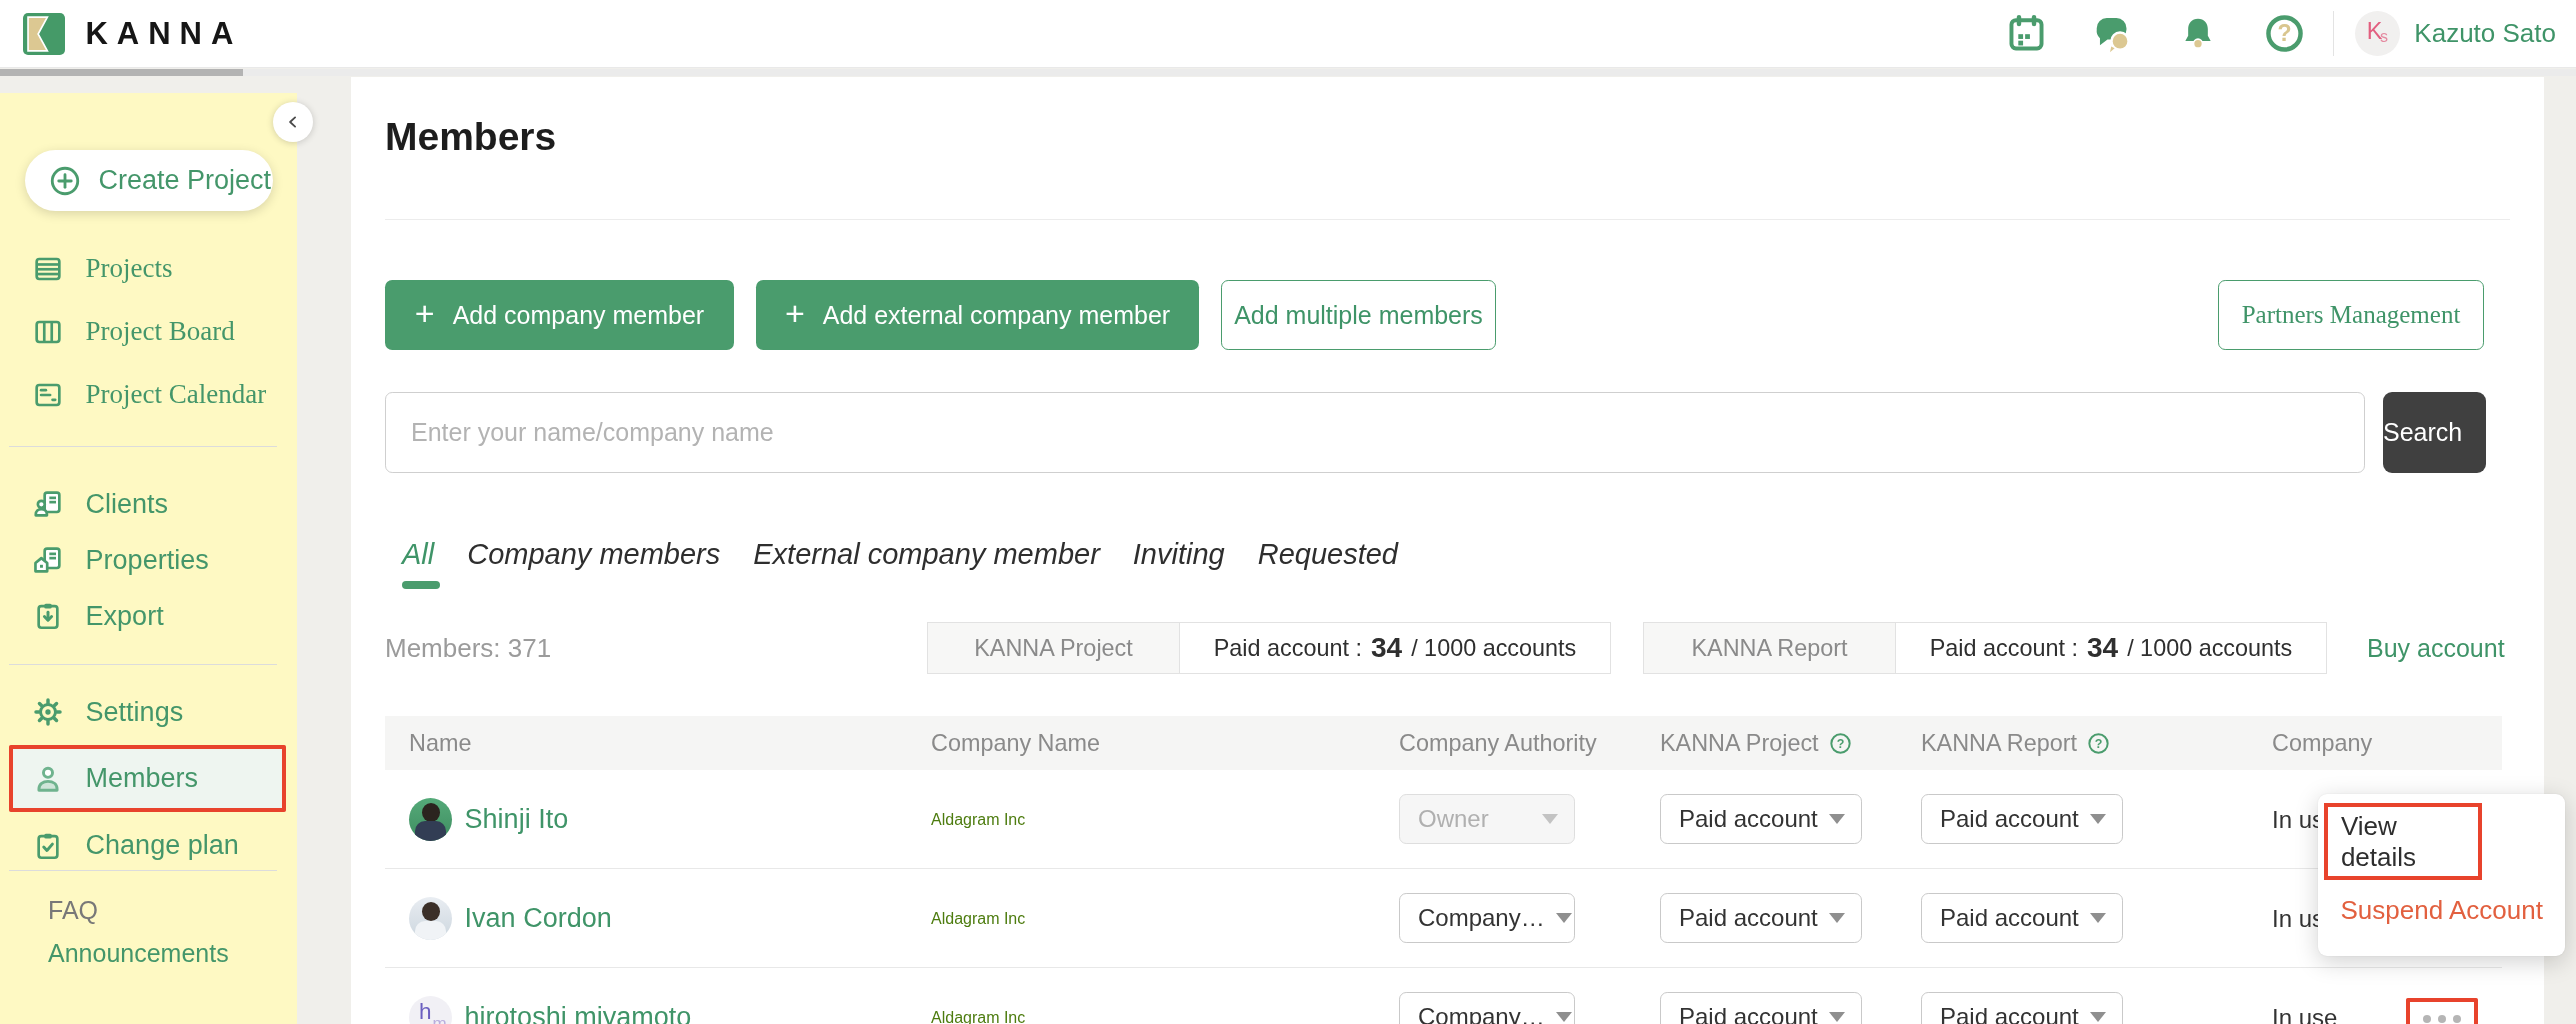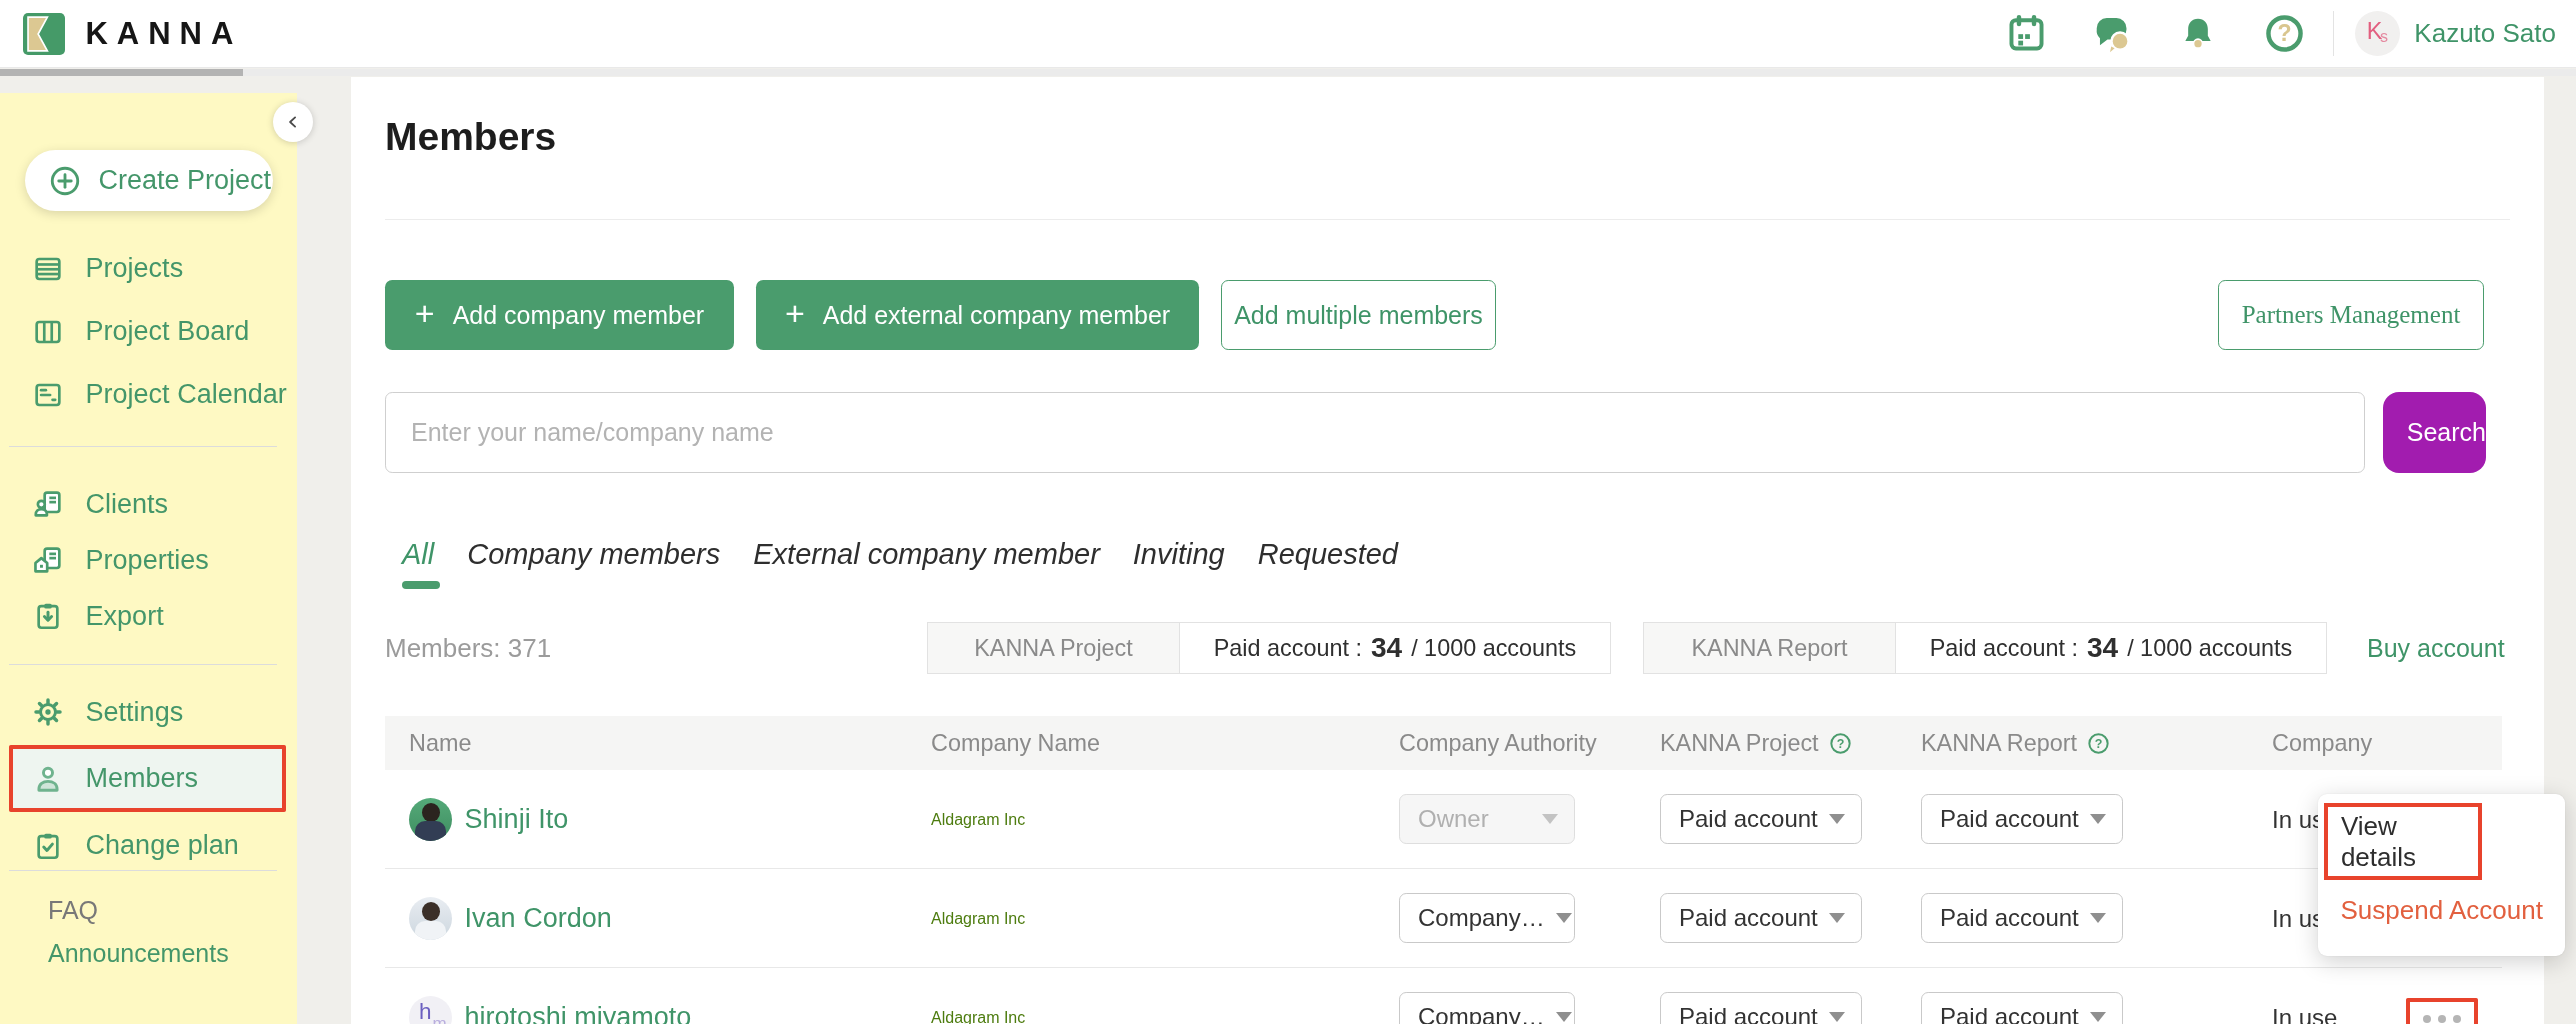--- a/index.html
+++ b/index.html
@@ -32,44 +32,44 @@
   .sidebar { position:absolute; top:77px; left:0; width:297px; bottom:0; background:#fef9c3; z-index:20;margin-top:16px; }
   .collapse-btn { position:absolute; top:9px; left:273px; width:40px; height:40px; border-radius:50%;
                   background:#fff; box-shadow:0 0.9px 7.2px rgba(0,0,0,.18); display:flex; align-items:center;
                   justify-content:center; cursor:pointer; z-index:30; }
   .create-btn { position:absolute; top:57px; left:25px; width:248px; height:61px; border-radius:31px;
                 background:#fff; box-shadow:0 2.7px 10.8px rgba(0,0,0,.15); display:flex; align-items:center;
                 gap:16px; padding-left:23.4px; color:#44966a; font-size:27px; cursor:pointer; }
   .nav-group { position:absolute; left:0; width:297px; }
   .nav-item { height:56px; display:flex; align-items:center; gap:21.6px; padding-left:32px;
               color:#44966a; font-size:27px; cursor:pointer; }
-  .g1 .nav-item { height:63px; }
+  .g1 .nav-item { height:63px;font-family:Liberation Serif, serif; }
   .nav-item .nicon { width:32px; height:32px; flex:0 0 32px; }
   .nav-item.active-annot { margin:5.4px 10.8px 5.4px 9px; height:67px; padding-left:19px;
               border:4.5px solid #e8432c; background:#eef5f0; border-radius:1.8px; }
   .side-div { position:absolute; left:9px; right:20px; height:0.9px; background:#dcdcdc; }
   .nav-item.plain { font-size:25px; height:43px; color:#787878; }
   .nav-item.plain.green { color:#44966a; }
   
   .content { position:absolute; top:77px; left:351px; width:2193px; bottom:0; background:#fff;
              overflow:hidden; z-index:10; }
   .page-title { position:absolute; left:34px; top:38px; font-size:39px; font-weight:bold; color:#1d1d1d; }
   .title-div { position:absolute; left:34px; right:34px; top:142px; height:0.9px; background:#ececec; }
   .btn { position:absolute; top:203px; height:70px; border-radius:7.2px; display:flex; align-items:center;
          justify-content:center; gap:18px; font-size:25px; cursor:pointer; }
   .btn-green { background:#4a9c6d; color:#fff; }
   .btn-outline { background:#fff; border:1.8px solid #4a9c6d; color:#3f9468; }
   .plus { font-size:34px; font-weight:400; line-height:1; margin-top:-3.6px; }
   .search-input { position:absolute; left:34px; top:315px; width:1980px; height:81px;
                   border:0.9px solid #cfcfcf; border-radius:7.2px; font-size:25px; padding:0 25px;
                   color:#333; outline:none; font-family:inherit; }
   .search-input::placeholder { color:#b3b3b3; }
-  .search-btn { position:absolute; left:2032px; top:315px; width:103px; height:81px; background:#a21caf;
-                color:#fff; font-size:25px; border:none; border-radius:16px; display:flex;
-                align-items:center; justify-content:flex-end; cursor:pointer; }
+  .search-btn { position:absolute; left:2032px; top:315px; width:103px; height:81px; background:#404040;
+                color:#fff; font-size:25px; border:none; border-radius:9px; display:flex;
+                align-items:center; justify-content:flex-start; cursor:pointer; }
   .tabs { position:absolute; left:51px; top:461px; height:54px; display:flex; gap:33px; font-size:29px;font-style:italic; }
   .tab { color:#2e2e2e; cursor:pointer; }
   .tab.active { color:#3f9468; }
   .tab-underline { position:absolute; left:0; top:43px; width:38px; height:8px; border-radius:4.5px;
                    background:#4a9c6d; }
   .countrow { position:absolute; left:0; top:545px; width:2193px; height:52px; }
   .members-count { position:absolute; left:34px; line-height:52px; font-size:26px; color:#9b9b9b; }
   .lic-box { position:absolute; height:52px; display:flex; border:0.9px solid #e2e2e2; background:#fff; }
   .lic-box.b1 { left:576px; width:684px; }
   .lic-box.b2 { left:1292px; width:684px; }

